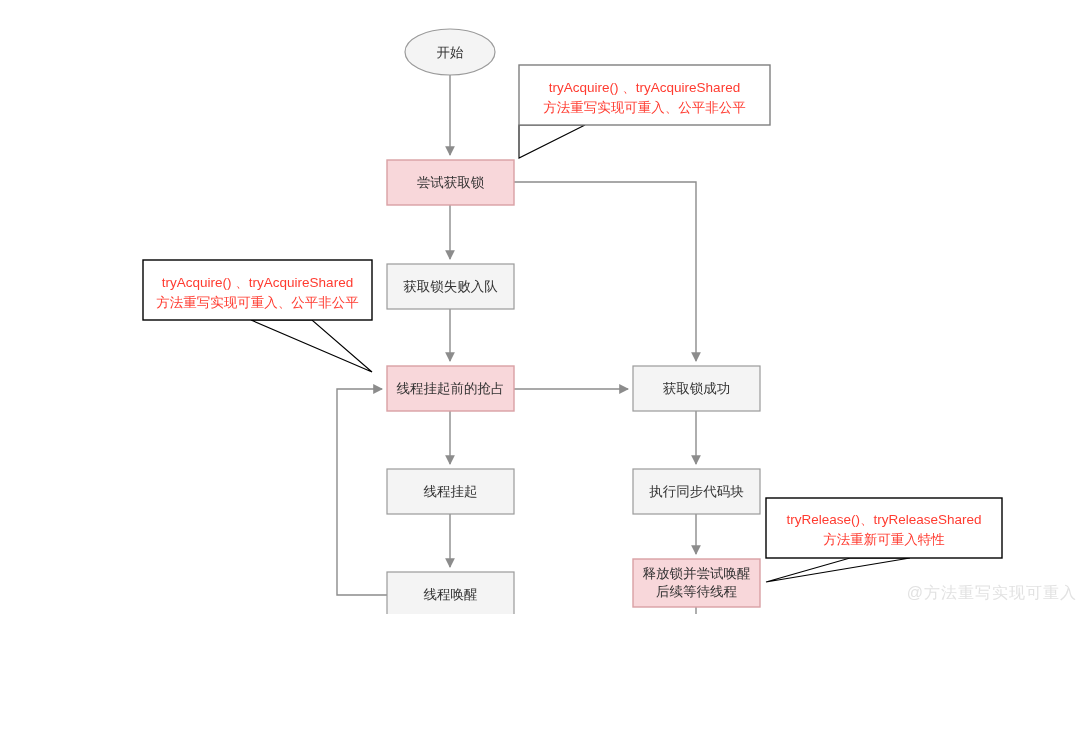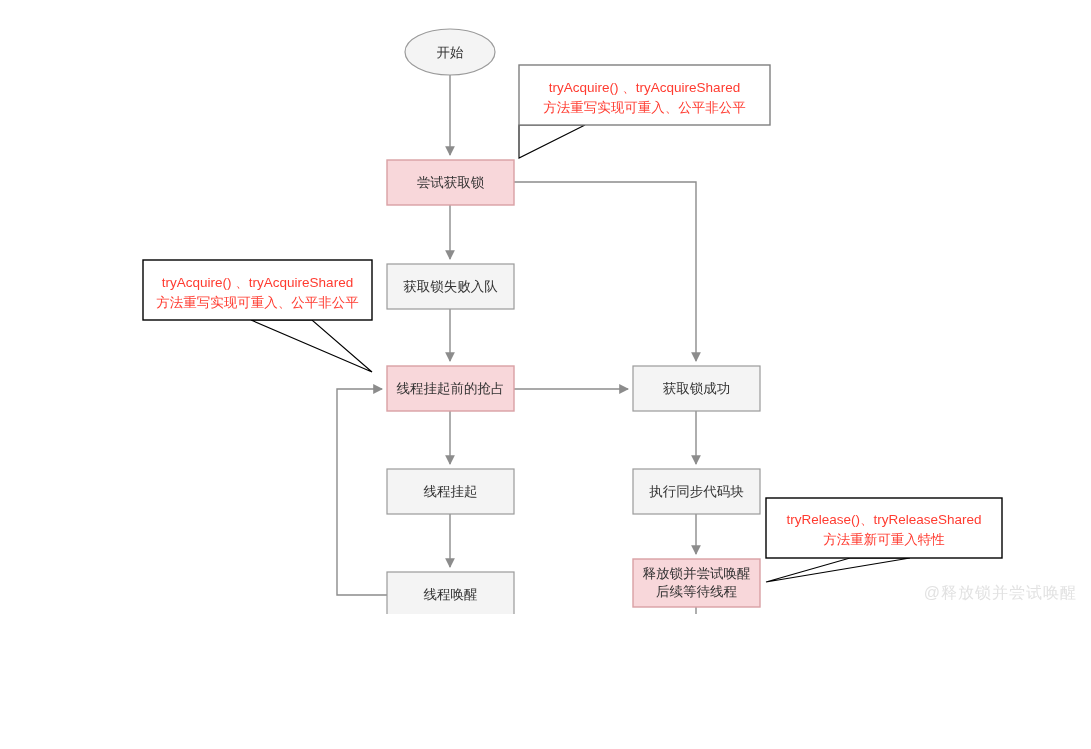--- a/index.html
+++ b/index.html
@@ -157,14 +157,14 @@
 
       <g>
         <path d="M 850 558 L 910 558 L 766 582 Z" fill="#ffffff" stroke="#000000" stroke-width="1.1"></path>
         <rect x="766" y="498" width="236" height="60" fill="#ffffff" stroke="#000000" stroke-width="1.4"></rect>
         <text class="note-label" x="884" y="520">tryRelease()、tryReleaseShared</text>
         <text class="note-label" x="884" y="540">方法重新可重入特性</text>
       </g>
     </g>
   </svg>
 
-  <div class="watermark">@释放锁并尝试唤醒</div>
+  <div class="watermark">@方法重写实现可重入</div>
 </div>
 
 </body></html>

